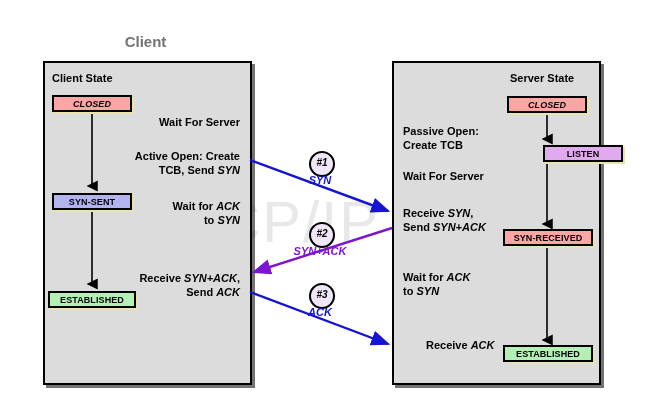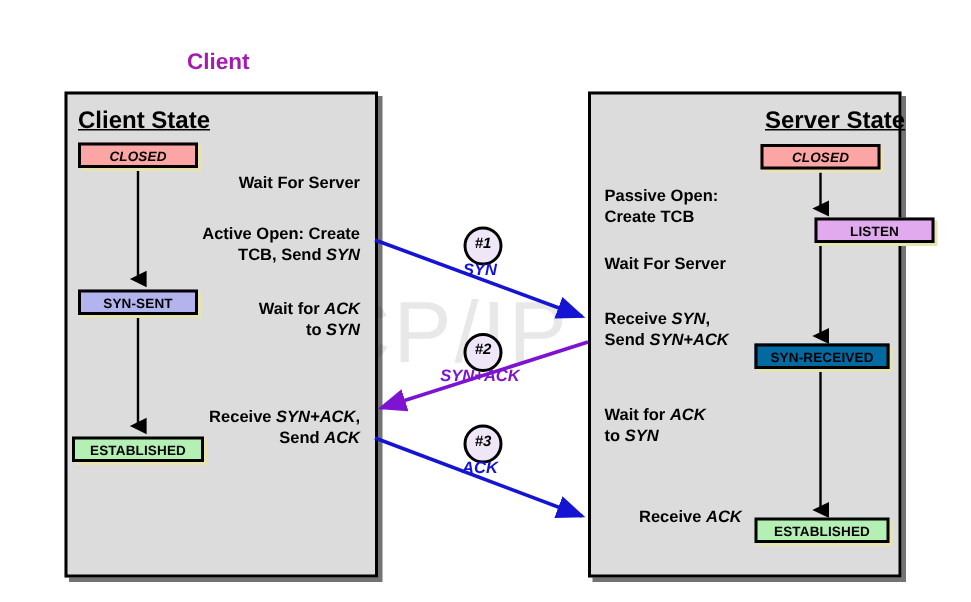--- a/index.html
+++ b/index.html
@@ -25,45 +25,44 @@
     white-space:nowrap;
     user-select:none;
     z-index:0;
   }
 
   
   .side-title{
     position:absolute;
     font-size:15px;
     font-weight:bold;
-    color:#a21caf;
+    color:#737373;
     text-align:center;
     z-index:4;
   }
   #title-client{left:43px;top:33px;width:205px;}
   #title-server{left:392px;top:33px;width:205px;}
 
   
   .panel{
     position:absolute;
     background:#dcdcdc;
     border:2px solid #000;
     box-shadow:3px 3px 0 rgba(0,0,0,0.55);
     z-index:1;
   }
   #panel-client{left:43px;top:61px;width:205px;height:320px;}
   #panel-server{left:392px;top:61px;width:205px;height:320px;}
 
   
   .state-header{
     position:absolute;
-    font-size:16px;
-    font-weight:bold;
-    color:#000;
-    text-decoration:underline;
+    font-size:11px;
+    font-weight:bold;
+    color:#000;
     white-space:nowrap;
     z-index:5;
   }
 
   
   .state-box{
     position:absolute;
     box-sizing:border-box;
     border:2px solid #000;
     font-size:9px;
@@ -73,21 +72,21 @@
     line-height:14px;
     height:17px;
     letter-spacing:0.1px;
     box-shadow:2px 2px 0 #e8e4b0;
     z-index:5;
     white-space:nowrap;
   }
   .st-closed{background:#fca5a5;font-style:italic;}
   .st-synsent{background:#b3b3ee;}
   .st-listen{background:#e2aaee;}
-  .st-synrecv{background:#0369a1;}
+  .st-synrecv{background:#fca5a5;}
   .st-established{background:#b4f0b4;}
 
   
   .desc{
     position:absolute;
     font-size:11px;
     font-weight:bold;
     color:#000;
     line-height:14px;
     z-index:5;

